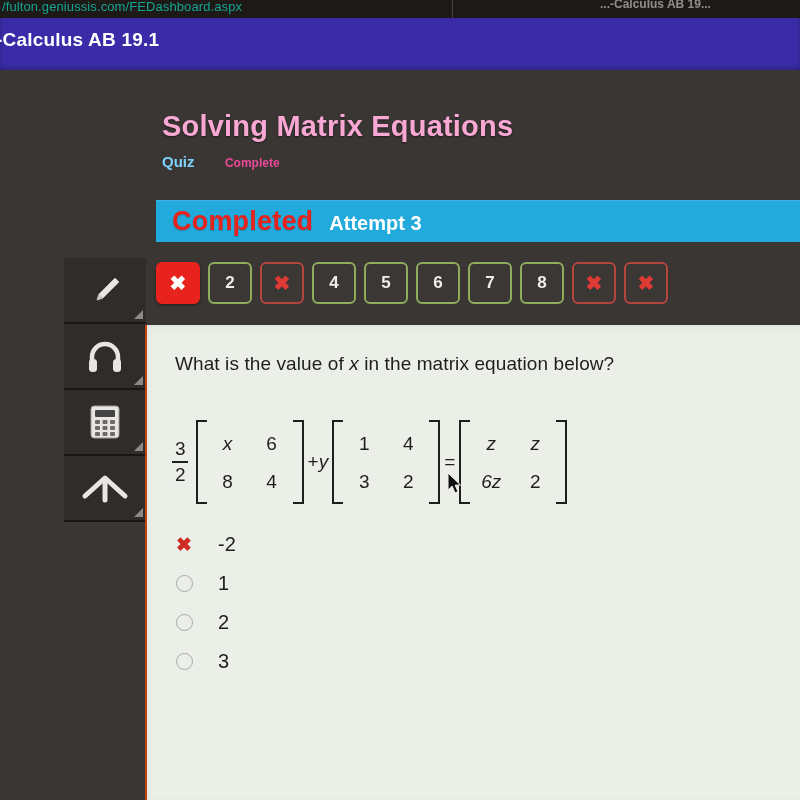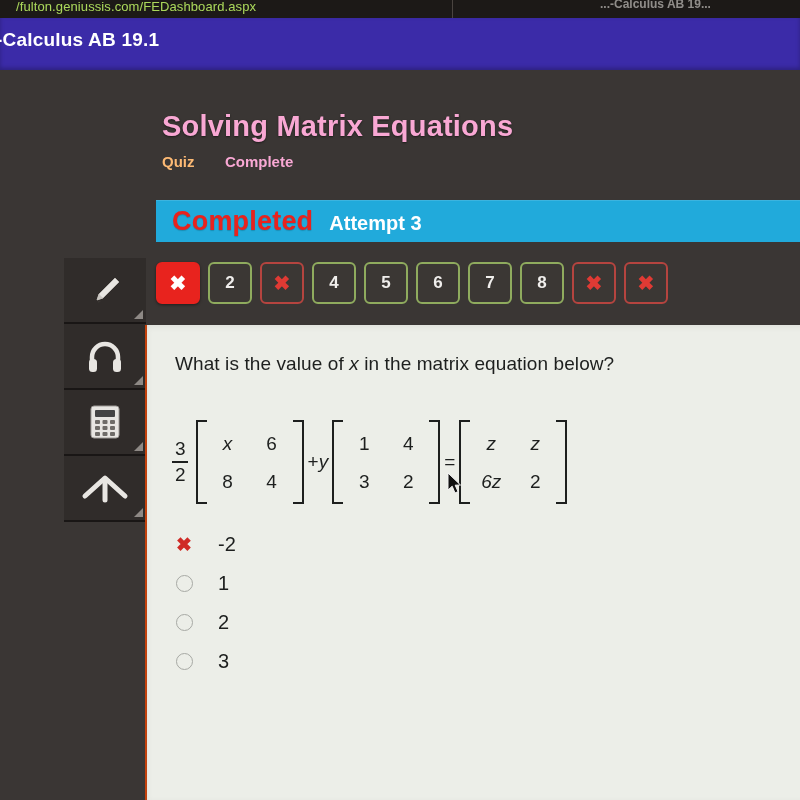--- a/index.html
+++ b/index.html
@@ -16,22 +16,22 @@
     overflow: hidden;
   }
 
   
   .chrome-strip {
     position: absolute; left: 0; top: 0; width: 800px; height: 18px;
     background: #1c1917;
     overflow: hidden;
   }
   .chrome-url {
-    position: absolute; left: 16px; top: -1px;
-    color: #bef264; font-size: 13px; letter-spacing: .1px;
+    position: absolute; left: 2px; top: -1px;
+    color: #14b8a6; font-size: 13px; letter-spacing: .1px;
     white-space: nowrap;
     opacity: .88;
   }
   .chrome-divider {
     position: absolute; left: 452px; top: 0; width: 1px; height: 18px;
     background: #4a4440;
   }
   .chrome-tabtitle {
     position: absolute; left: 600px; top: -3px;
     color: #d8d4d0; font-size: 12px; font-weight: bold;
@@ -58,25 +58,25 @@
 
   
   .quiz-header { position: absolute; left: 162px; top: 110px; }
   .quiz-title {
     color: #f9a8d4; font-size: 29px; font-weight: bold;
     letter-spacing: .2px; white-space: nowrap;
     text-shadow: 0 1px 2px rgba(0,0,0,.5);
   }
   .quiz-sub { margin-top: 10px; white-space: nowrap; }
   .quiz-sub .kind {
-    color: #fdba74; font-size: 15px; font-weight: bold;
+    color: #7dd3fc; font-size: 15px; font-weight: bold;
     margin-right: 26px;
   }
   .quiz-sub .state {
-    color: #f9a8d4; font-size: 15px; font-weight: bold; margin-top: 17px;
+    color: #ec4899; font-size: 12px; font-weight: bold; margin-top: 17px;
   }
 
   
   .completed-bar {
     position: absolute; left: 156px; top: 200px;
     width: 644px; height: 42px;
     background: #21aadb;
     display: flex; align-items: center;
     box-shadow: inset 0 1px 0 rgba(255,255,255,.12);
   }

